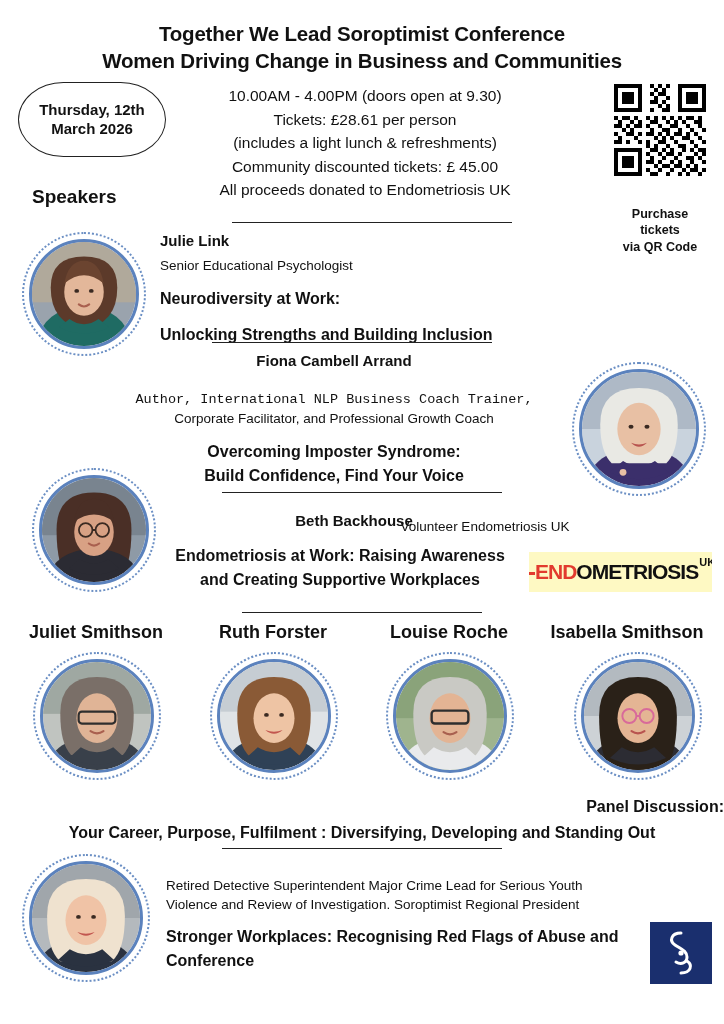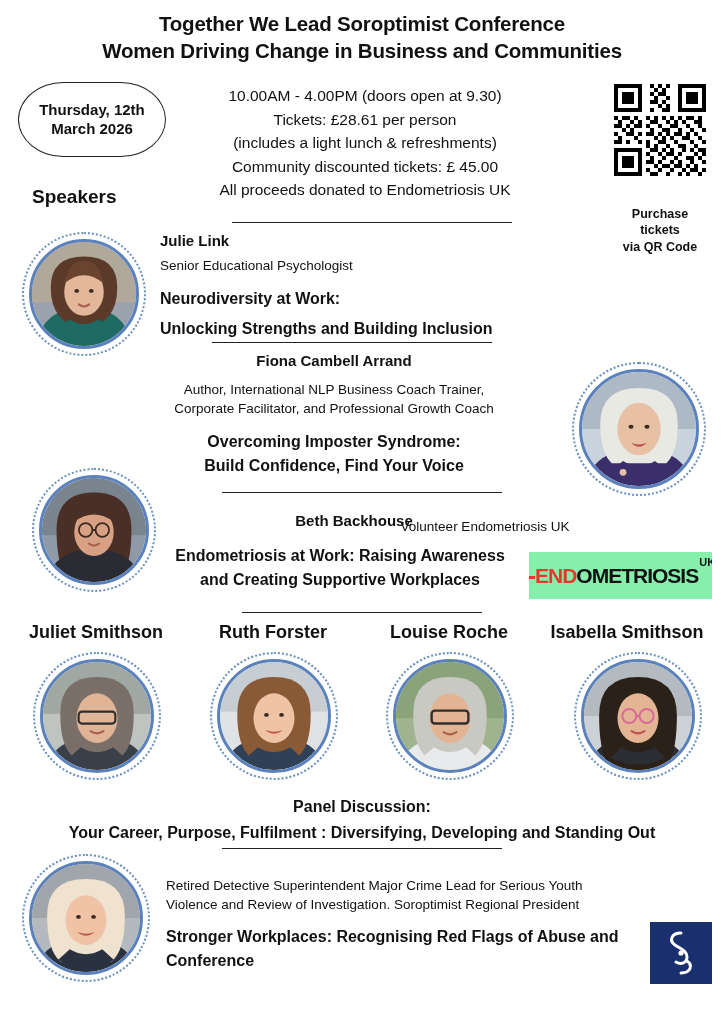--- a/index.html
+++ b/index.html
@@ -16,21 +16,21 @@
 
   .poster {
     position: relative;
     width: 724px;
     height: 1024px;
   }
 
   
   .title-block {
     text-align: center;
-    padding-top: 10px;
+    padding-top: 20px;
   }
   .title-line {
     font-size: 20.5px;
     font-weight: bold;
     line-height: 1.32;
     letter-spacing: -0.2px;
   }
 
   
   .date-badge {
@@ -127,22 +127,22 @@
   .sp-name { font-weight: bold; font-size: 15px; }
   .sp-role { font-size: 13.5px; line-height: 1.38; }
   .sp-talk { font-weight: bold; font-size: 16px; line-height: 1.38; }
 
   
   .endo-logo {
     position: absolute;
     left: 529px;
     top: 552px;
     width: 183px;
-    height: 47px;
-    background: #86efac;
+    height: 40px;
+    background: #fef9c3;
     display: flex;
     align-items: center;
     overflow: hidden;
   }
   .endo-logo .end {
     color: #e23b2e;
     font-weight: bold;
     font-size: 21px;
     letter-spacing: -1px;
     padding-left: 6px;
@@ -389,21 +389,21 @@
         <ellipse cx="57" cy="47" rx="2.3" ry="1.8" fill="#3a2a22"></ellipse>
         <path d="M45 60 q5 4 10 0" stroke="#a9604f" stroke-width="2" fill="none" stroke-linecap="round"></path>
         <path d="M36 74 q14 10 28 0 l10 8 q-24 12 -48 0z" fill="#1f6b63"></path>
       </svg>
     </div>
   </div>
   <div style="position:absolute; left:160px; top:232px; width:400px;">
     <div class="sp-name" style="text-align:left;">Julie Link</div>
     <div class="sp-role" style="text-align:left; margin-top:8px;">Senior Educational Psychologist</div>
     <div class="sp-talk" style="text-align:left; margin-top:12px;">Neurodiversity at Work:</div>
-    <div class="sp-talk" style="text-align:left; margin-top:8px;">Unlocking Strengths and Building Inclusion</div>
+    <div class="sp-talk" style="text-align:left; margin-top:14px;">Unlocking Strengths and Building Inclusion</div>
   </div>
 
   <div class="rule" style="left:212px; top:342px; width:280px;"></div>
 
   <div class="portrait" style="position:absolute; left:572px; top:362px; width:134px; height:134px;">
     <div class="ring"></div>
     <div class="inner">
       <svg class="face" viewBox="0 0 100 100" preserveAspectRatio="xMidYMid slice">
         <rect width="100" height="100" fill="#c9d3dd"></rect>
         <rect x="0" y="0" width="100" height="50" fill="#aeb9c6"></rect>
@@ -413,21 +413,21 @@
         <ellipse cx="43" cy="48" rx="2.2" ry="1.7" fill="#3a2a22"></ellipse>
         <ellipse cx="57" cy="48" rx="2.2" ry="1.7" fill="#3a2a22"></ellipse>
         <path d="M43 62 q7 7 14 0 q-7 3 -14 0z" fill="#b8544f"></path>
         <path d="M36 78 q14 9 28 0 l12 10 q-26 12 -52 0z" fill="#3b2f6b"></path>
         <circle cx="36" cy="88" r="3" fill="#e8c0a4"></circle>
       </svg>
     </div>
   </div>
   <div style="position:absolute; left:104px; top:352px; width:460px; text-align:center;">
     <div class="sp-name">Fiona Cambell Arrand</div>
-    <div class="sp-role" style="margin-top:12px;">Author, International NLP Business Coach Trainer,</div>
+    <div class="sp-role" style="margin-top:22px;font-family:Liberation Mono, monospace;">Author, International NLP Business Coach Trainer,</div>
     <div class="sp-role">Corporate Facilitator, and Professional Growth Coach</div>
     <div class="sp-talk" style="margin-top:13px;">Overcoming Imposter Syndrome:</div>
     <div class="sp-talk" style="margin-top:2px;">Build Confidence, Find Your Voice</div>
   </div>
 
   <div class="rule" style="left:222px; top:492px; width:280px;"></div>
 
   <div class="portrait" style="position:absolute; left:32px; top:468px; width:124px; height:124px;">
     <div class="ring"></div>
     <div class="inner">
@@ -527,21 +527,21 @@
         <circle cx="42" cy="50" r="6.5" fill="none" stroke="#d86a9a" stroke-width="1.8"></circle>
         <circle cx="58" cy="50" r="6.5" fill="none" stroke="#d86a9a" stroke-width="1.8"></circle>
         <line x1="48.5" y1="50" x2="51.5" y2="50" stroke="#d86a9a" stroke-width="1.8"></line>
         <path d="M44 64 q6 4 12 0" stroke="#b8544f" stroke-width="2" fill="none" stroke-linecap="round"></path>
         <path d="M35 79 q15 9 30 0 l11 10 q-26 12 -52 0z" fill="#2c2c33"></path>
       </svg>
     </div>
   </div>
 
   <div style="position:absolute; left:0; top:796px; width:724px; text-align:center;">
-    <div class="sp-talk" style="font-size:16px;">Panel Discussion:</div>
+    <div class="sp-talk" style="font-size:16px;text-align:right;">Panel Discussion:</div>
     <div class="sp-talk" style="font-size:16px; margin-top:4px;">Your Career, Purpose, Fulfilment : Diversifying, Developing and Standing Out</div>
   </div>
 
   <div class="rule" style="left:222px; top:848px; width:280px;"></div>
 
   <div class="portrait" style="position:absolute; left:22px; top:854px; width:128px; height:128px;">
     <div class="ring"></div>
     <div class="inner">
       <svg class="face" viewBox="0 0 100 100" preserveAspectRatio="xMidYMid slice">
         <rect width="100" height="100" fill="#b4b9bd"></rect>

